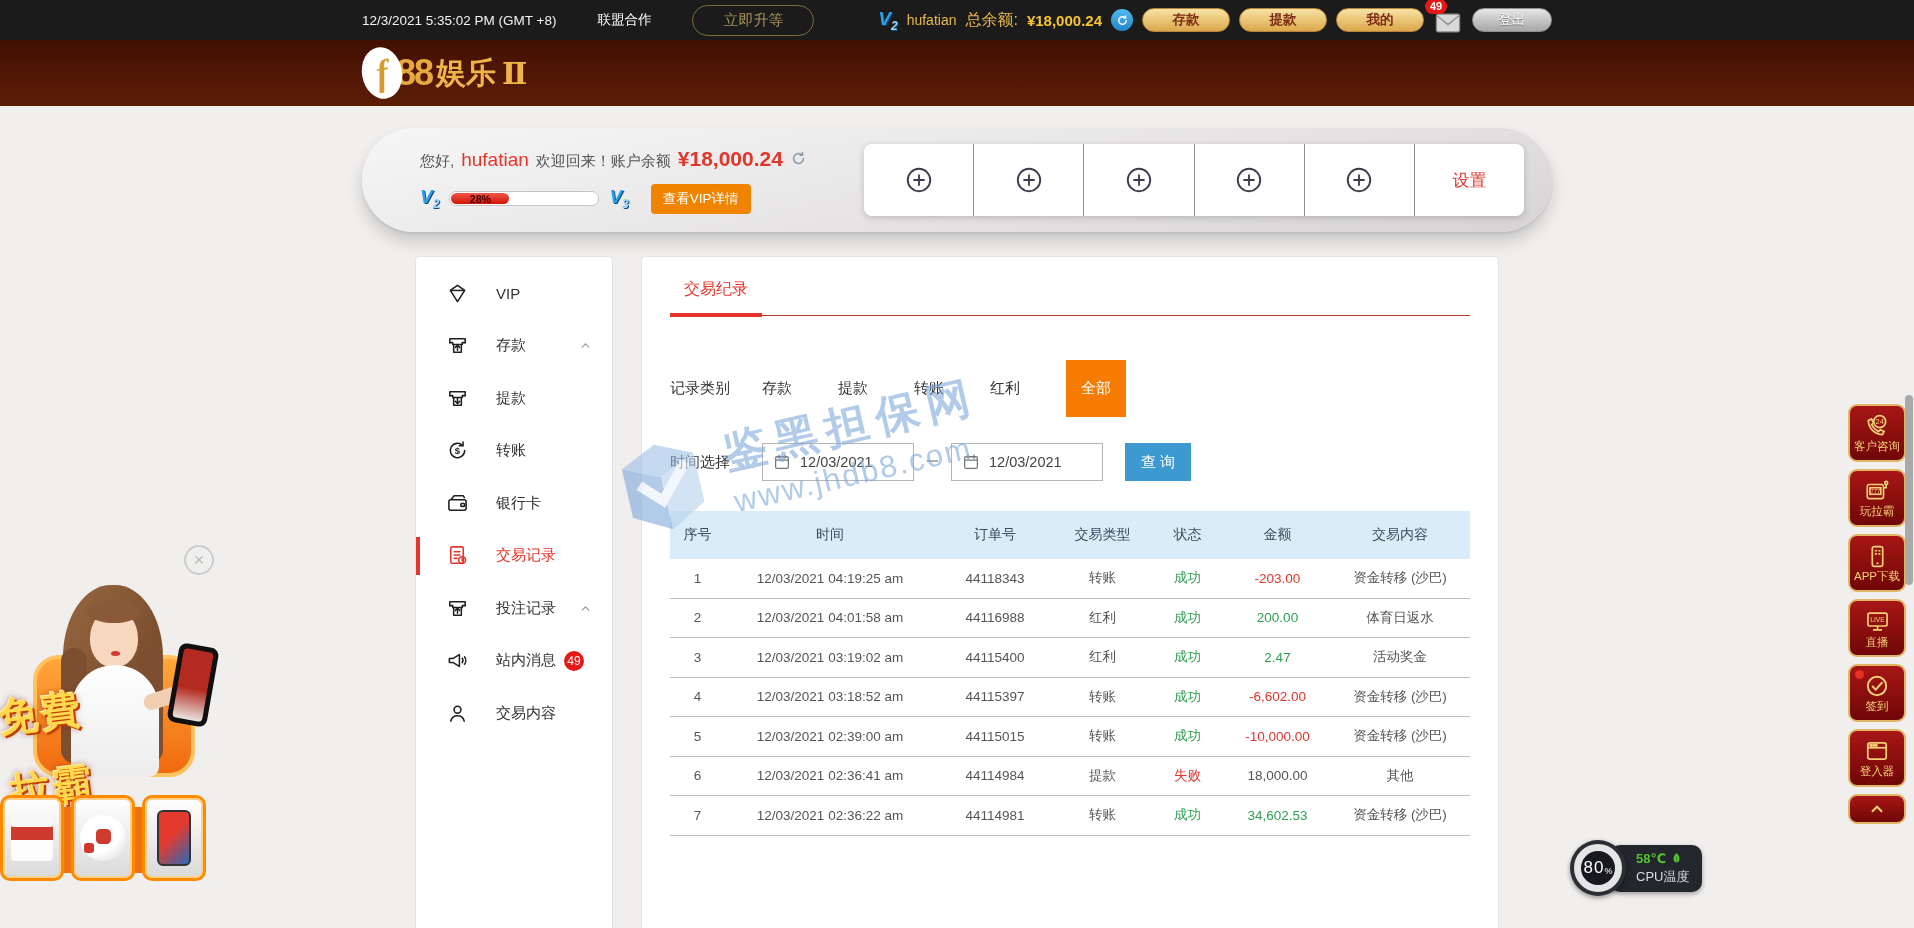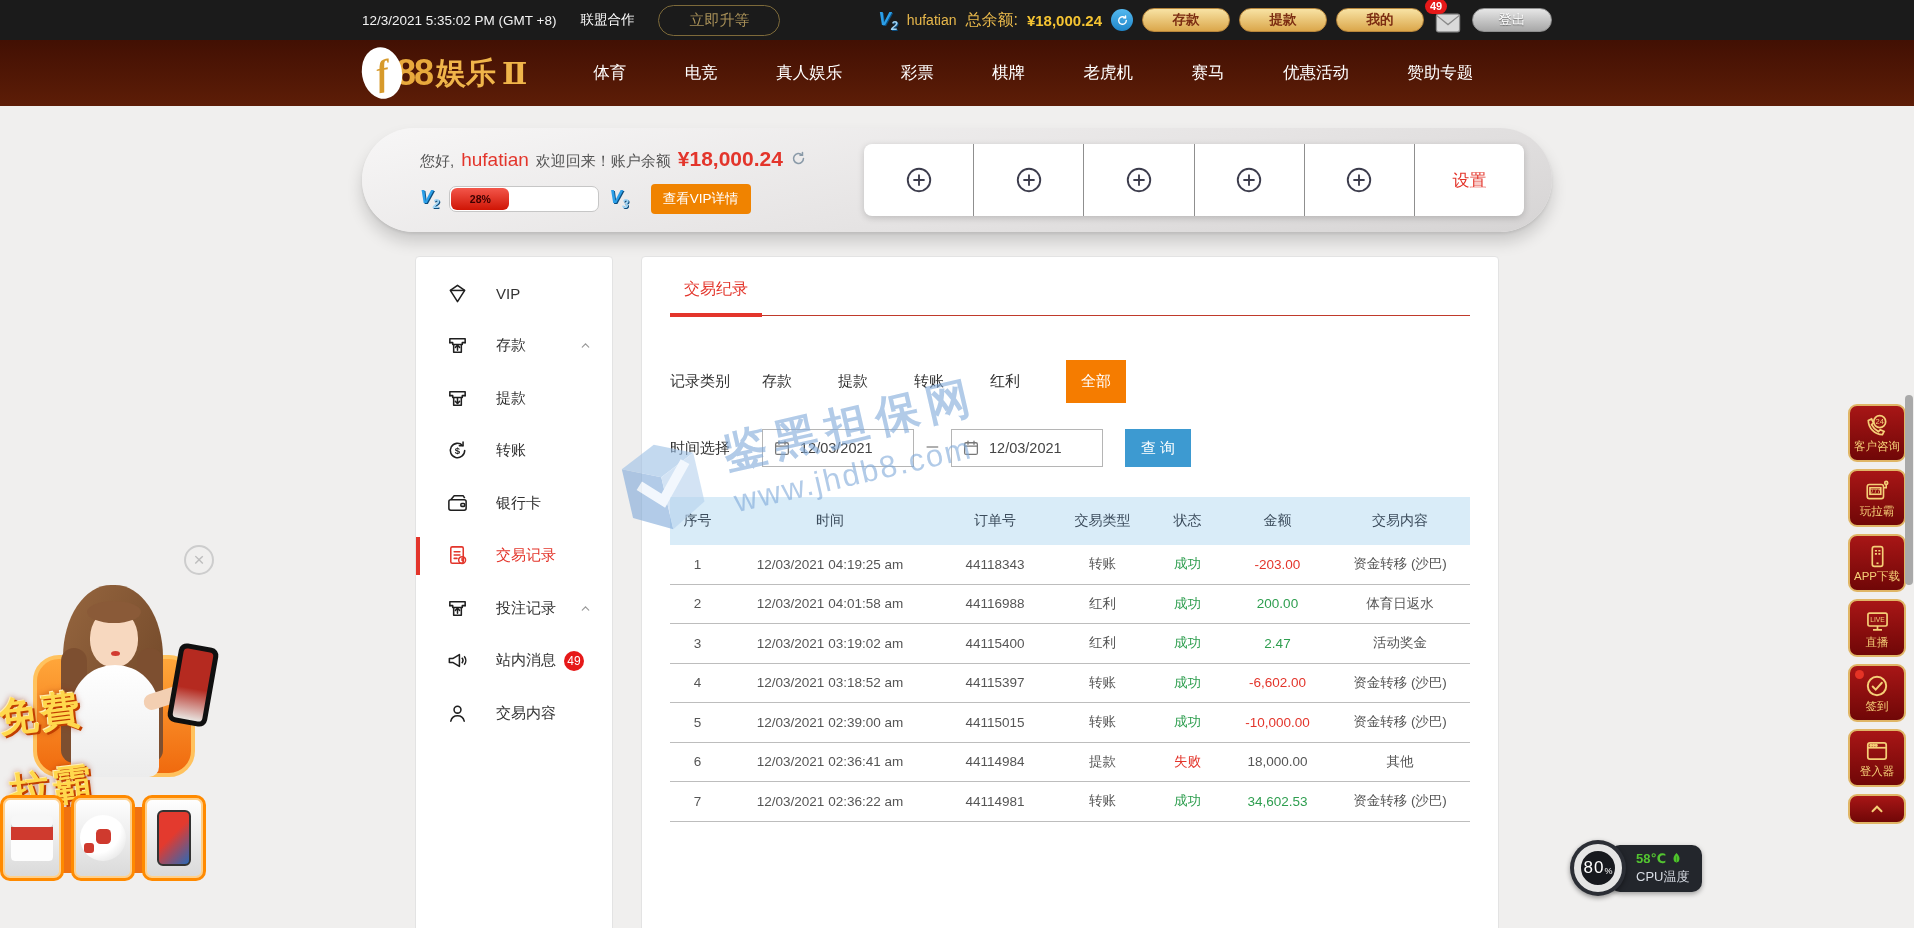--- a/index.html
+++ b/index.html
@@ -2,21 +2,21 @@
 <html><head>
 <meta charset="utf-8">
 <style>
   * { margin:0; padding:0; box-sizing:border-box; }
   html,body { width:1914px; height:928px; overflow:hidden; background:#f0efee;
     font-family:"Liberation Sans","DejaVu Sans",sans-serif; }
 
   
   .topbar { height:40px; background:#1b1b1b; }
   .topbar-inner { width:1190px; height:100%; margin:0 auto; display:flex; align-items:center; }
-  .tb-left { display:flex; align-items:center; gap:24px; }
+  .tb-left { display:flex; align-items:center; gap:41px; }
   .tb-time { color:#f2f2f2; font-size:13.5px; }
   .tb-link { color:#ffffff; font-size:13.5px; cursor:pointer; }
   .tb-upgrade { border:1px solid #7d6a3a; border-radius:17px; color:#a89058;
     font-size:15px; padding:5px 30px; background:transparent; cursor:pointer; }
   .tb-right { margin-left:auto; display:flex; align-items:center; gap:9px; }
   .viplogo { font-style:italic; font-weight:bold; color:#2b9fe8; font-size:19px; line-height:1;
     text-shadow:1px 1px 0 #0c4d7e; }
   .viplogo sub { font-size:12px; color:#9fd4f5; }
   .tb-user { color:#e8b84b; font-size:14px; }
   .tb-ballabel { color:#e8b84b; font-size:16px; }
@@ -52,21 +52,21 @@
   
   .banner { position:relative; width:1190px; height:104px; margin:22px auto 0;
     border-radius:54px; background:linear-gradient(168deg,#f7f6f6 0%,#e6e4e4 55%,#d6d4d4 100%);
     box-shadow:0 10px 16px rgba(0,0,0,.16), 0 2px 3px rgba(0,0,0,.08);
     display:flex; flex-direction:column; justify-content:center; padding-left:58px; }
   .greet-row { display:flex; align-items:baseline; gap:7px; font-size:15px; color:#555; }
   .greet-user { color:#e3352b; font-size:19px; }
   .greet-balance { color:#e3352b; font-size:21px; font-weight:bold; }
   .greet-refresh { align-self:center; color:#8a9aa8; cursor:pointer; display:flex; }
   .vip-row { margin-top:13px; display:flex; align-items:center; gap:10px; }
-  .vbar { position:relative; width:150px; height:26px; background:#fff; border:1px solid #c6c6c6;
+  .vbar { position:relative; width:150px; height:15px; background:#fff; border:1px solid #c6c6c6;
     border-radius:7px; }
   .vbar-fill { position:absolute; left:1px; top:1px; bottom:1px; width:58px;
     background:linear-gradient(#f3564a,#cf1505); border-radius:6px;
     display:flex; align-items:center; justify-content:center; }
   .vbar-label { font-size:10.5px; font-weight:bold; color:#3c0000; }
   .vip-detail-btn { margin-left:12px; background:#f08300; border:none; color:#fff;
     font-size:13.5px; padding:6px 12px; border-radius:4px; cursor:pointer; }
   .quickbox { position:absolute; right:28px; top:16px; width:660px; height:72px;
     background:#fff; border-radius:8px; box-shadow:0 2px 7px rgba(0,0,0,.18);
     display:flex; align-items:center; }
@@ -91,21 +91,21 @@
   .side-badge { margin-left:8px; width:20px; height:20px; border-radius:50%; background:#e61919;
     color:#fff; font-size:12px; display:grid; place-items:center; }
 
   .main { flex:1; padding:0 28px; position:relative; }
   .tabbar { padding-top:22px; border-bottom:1px solid #c03a2b; }
   .tab { display:inline-block; color:#e3352b; font-size:16px; padding:0 14px 13px;
     border-bottom:4px solid #e3352b; margin-bottom:-2px; cursor:pointer; }
   .filters-row { margin-top:44px; display:flex; align-items:center; font-size:15px; color:#333; }
   .f-label { width:92px; }
   .f-item { margin-right:46px; cursor:pointer; }
-  .f-item.active { background:#f57c00; color:#fff; padding:12px 15px; margin-right:0; }
+  .f-item.active { background:#f57c00; color:#fff; padding:19px 15px; margin-right:0; }
   .dates-row { margin-top:26px; display:flex; align-items:center; font-size:15px; color:#333; }
   .d-label { width:92px; }
   .datebox { width:152px; height:38px; border:1px solid #b5b5b5; background:#fff;
     display:flex; align-items:center; gap:9px; padding:0 10px; font-size:14.5px; color:#444;
     cursor:pointer; }
   .d-dash { margin:0 12px; color:#666; font-size:13px; }
   .search-btn { margin-left:22px; width:66px; height:38px; background:#3d9ad1; border:none;
     color:#fff; font-size:15px; cursor:pointer; }
 
   .table { margin-top:30px; }
@@ -250,31 +250,20 @@
 </div>
 
 <div class="nav">
   <div class="nav-inner">
     <div class="logo">
       <span class="logo-egg">f</span>
       <span class="logo-88">88</span>
       <span class="logo-text">娱乐</span>
       <span class="logo-sfx">Ⅱ</span>
     </div>
-    <div class="menu">
-      <span class="menu-item">体育</span>
-      <span class="menu-item">电竞</span>
-      <span class="menu-item">真人娱乐</span>
-      <span class="menu-item">彩票</span>
-      <span class="menu-item">棋牌</span>
-      <span class="menu-item">老虎机</span>
-      <span class="menu-item">赛马</span>
-      <span class="menu-item">优惠活动</span>
-      <span class="menu-item">赞助专题</span>
-    </div>
   </div>
 </div>
 
 <div class="banner">
   <div class="greet-row">
     <span>您好,</span>
     <span class="greet-user">hufatian</span>
     <span>欢迎回来！账户余额</span>
     <span class="greet-balance">¥18,000.24</span>
     <span class="greet-refresh">

